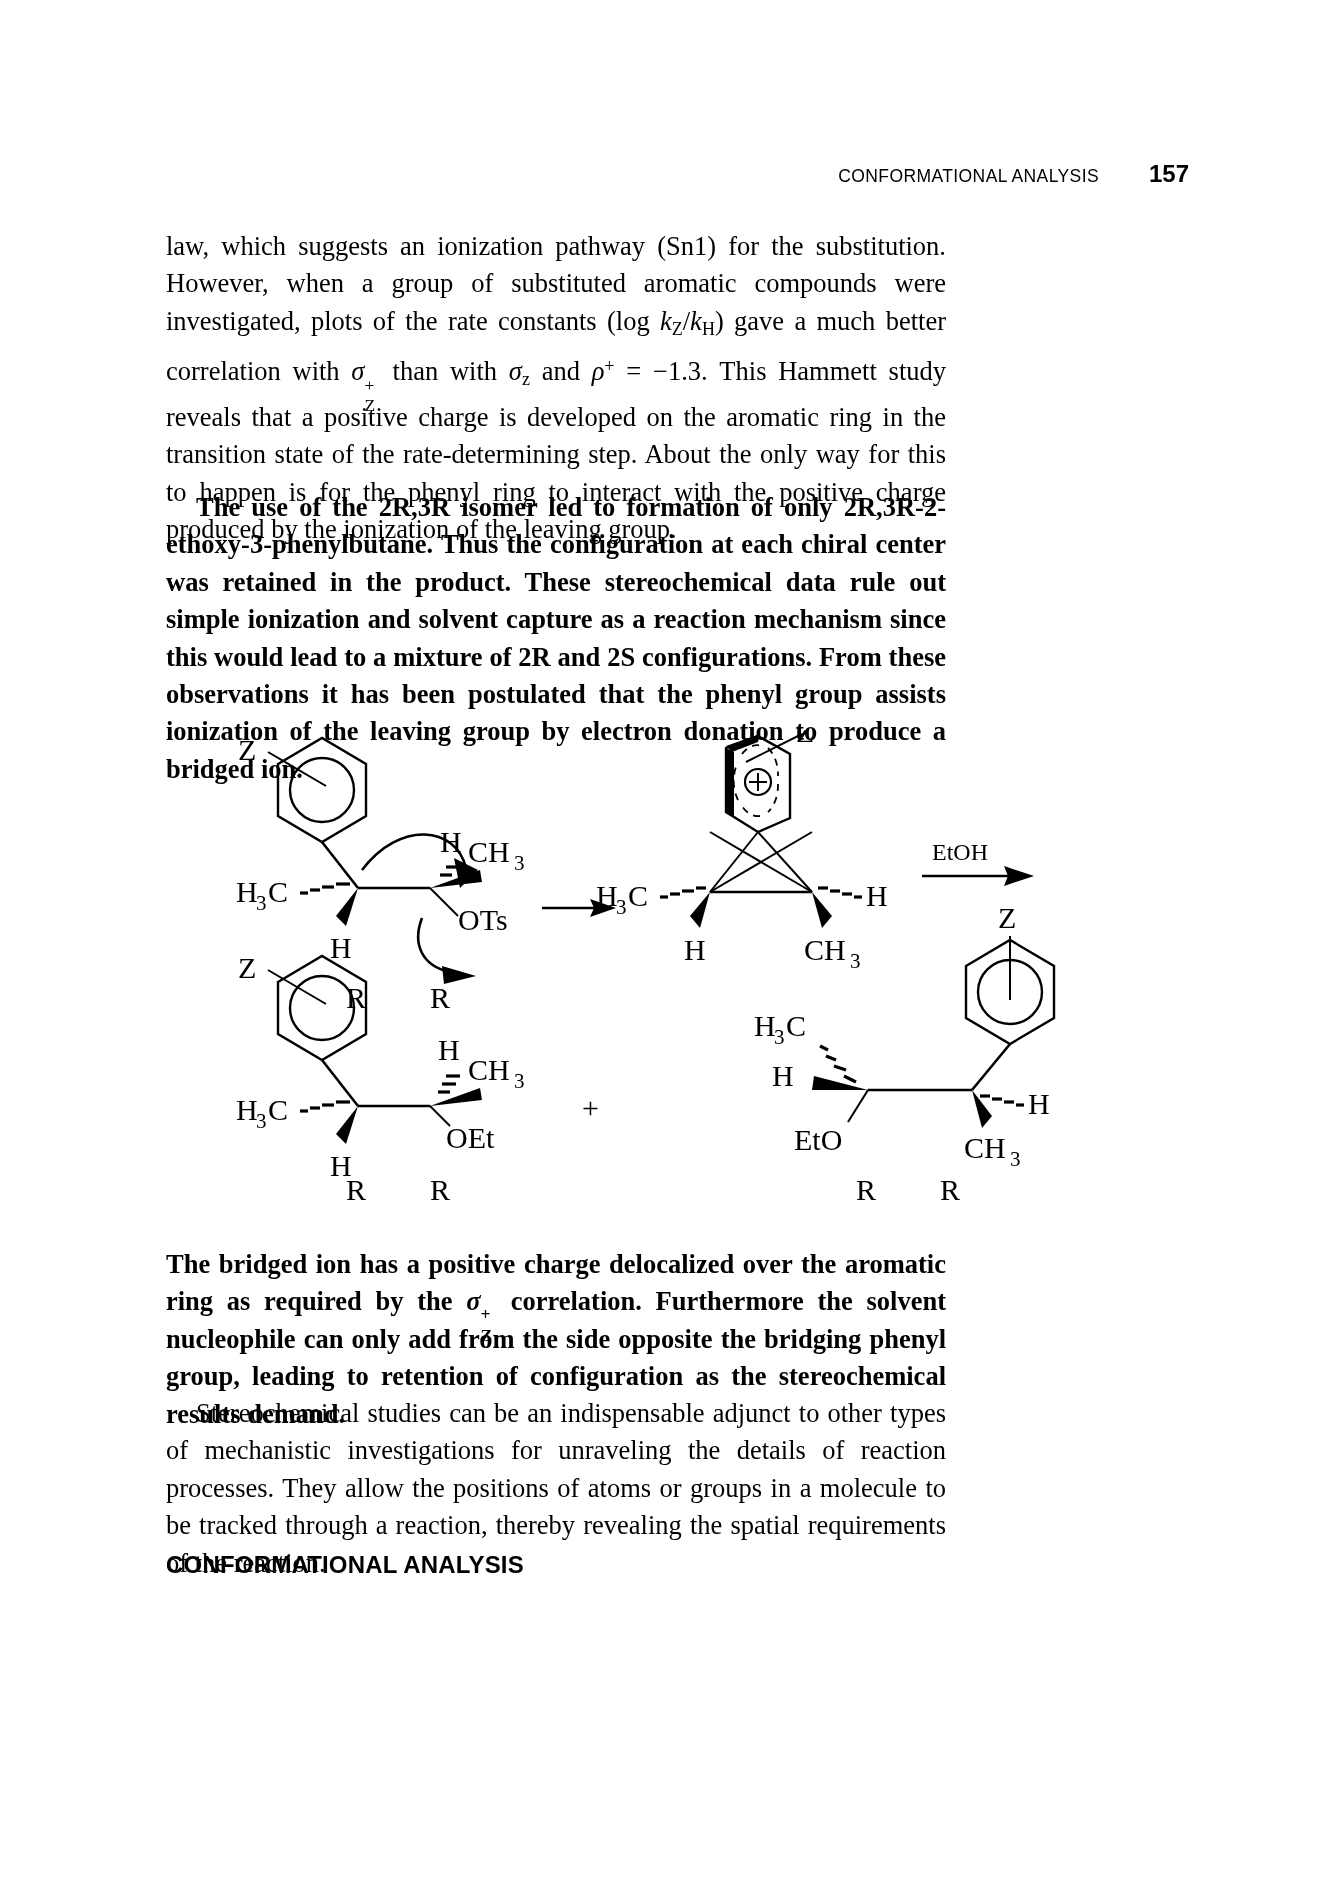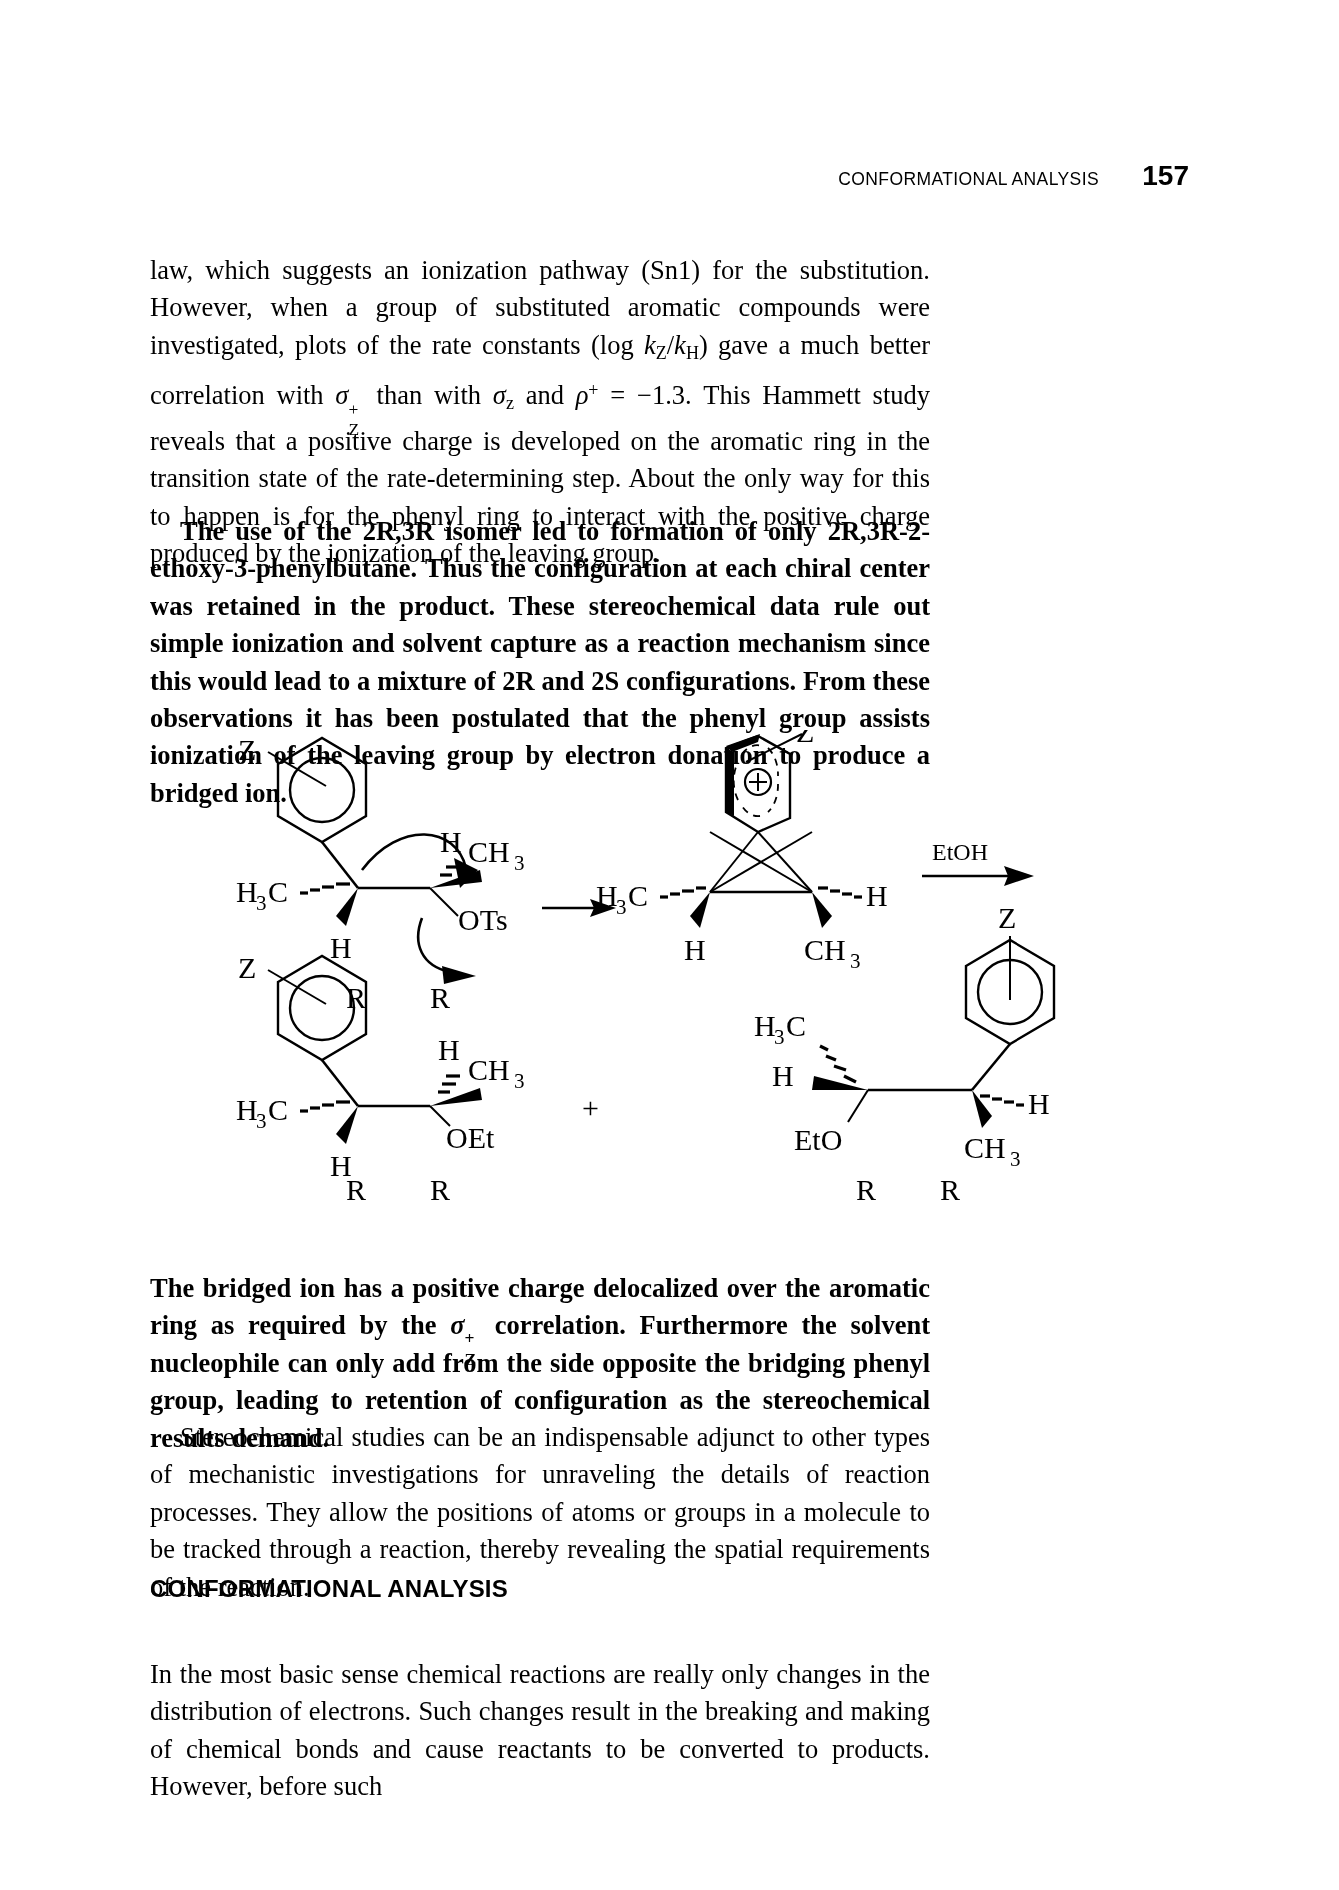--- a/index.html
+++ b/index.html
@@ -31,31 +31,30 @@
   }
   .runhead-title {
     font-family: "Liberation Sans", "DejaVu Sans", sans-serif;
     font-size: 17.5px;
     letter-spacing: 0.4px;
     color: #000;
   }
   .runhead-folio {
     font-family: "Liberation Sans", "DejaVu Sans", sans-serif;
     font-weight: bold;
-    font-size: 28px;
+    font-size: 24px;
     margin-left: 42px;
     min-width: 48px;
     text-align: right;
   }
   
   .col {
     position: absolute;
-    left: 150px;
+    left: 166px;
     width: 780px;
-    margin-top: 24px;
   }
   p.body {
     margin: 0;
     font-size: 26.5px;
     line-height: 37.4px;
     text-align: justify;
     text-justify: inter-word;
     hyphens: none;
   }
   p.body.indent { text-indent: 30px; }
@@ -349,17 +348,14 @@
   </div>
 
   <div class="col" style="top:1395px;">
     <p class="body indent">Stereochemical studies can be an indispensable adjunct to other types of mechanistic investigations for unraveling the details of reaction processes. They allow the positions of atoms or groups in a molecule to be tracked through a reaction, thereby revealing the spatial requirements of the reaction.</p>
   </div>
 
   <div class="col" style="top:1551px;">
     <p class="sect-head">CONFORMATIONAL ANALYSIS</p>
   </div>
 
-  <div class="col" style="top:1632px;">
-    <p class="body">In the most basic sense chemical reactions are really only changes in the distribution of electrons. Such changes result in the breaking and making of chemical bonds and cause reactants to be converted to products. However, before such</p>
-  </div>
 
 </div>
 
 </body></html>

